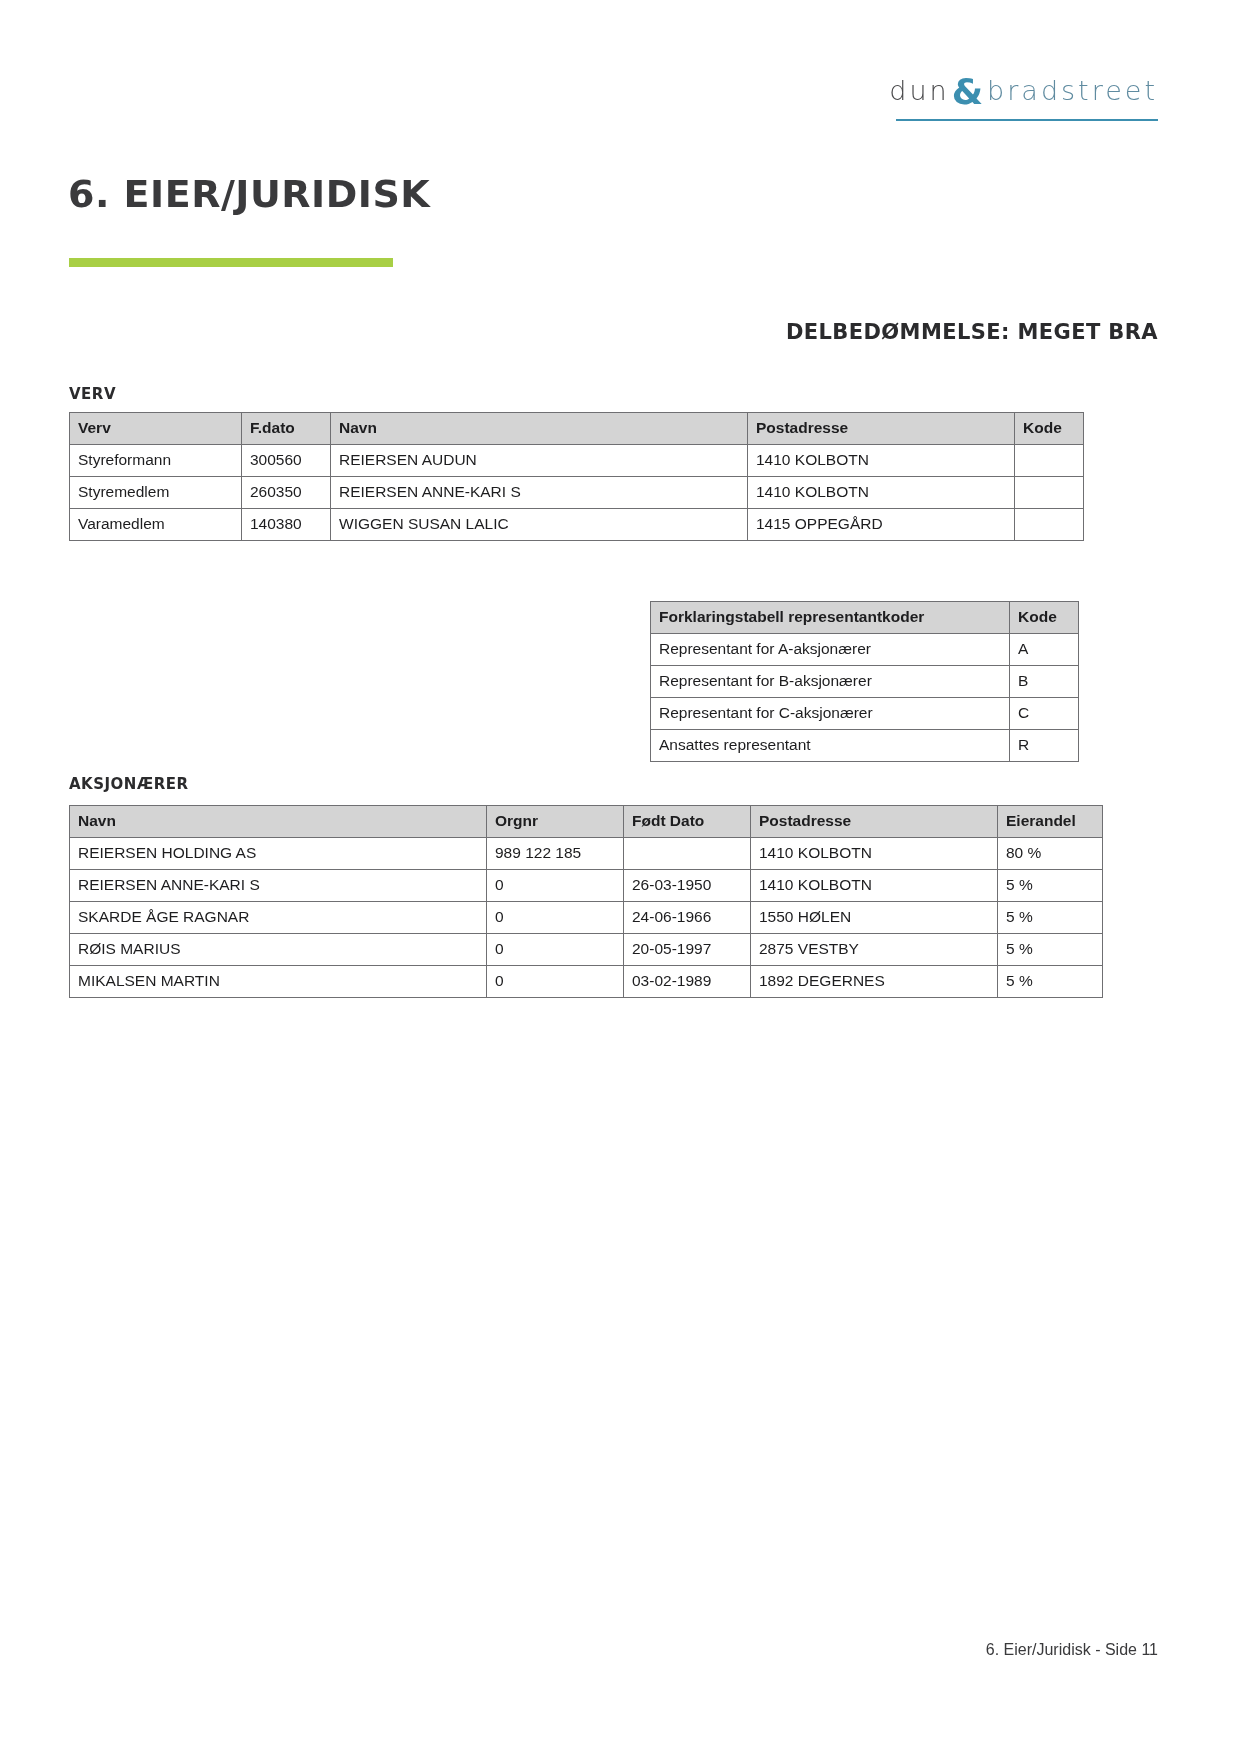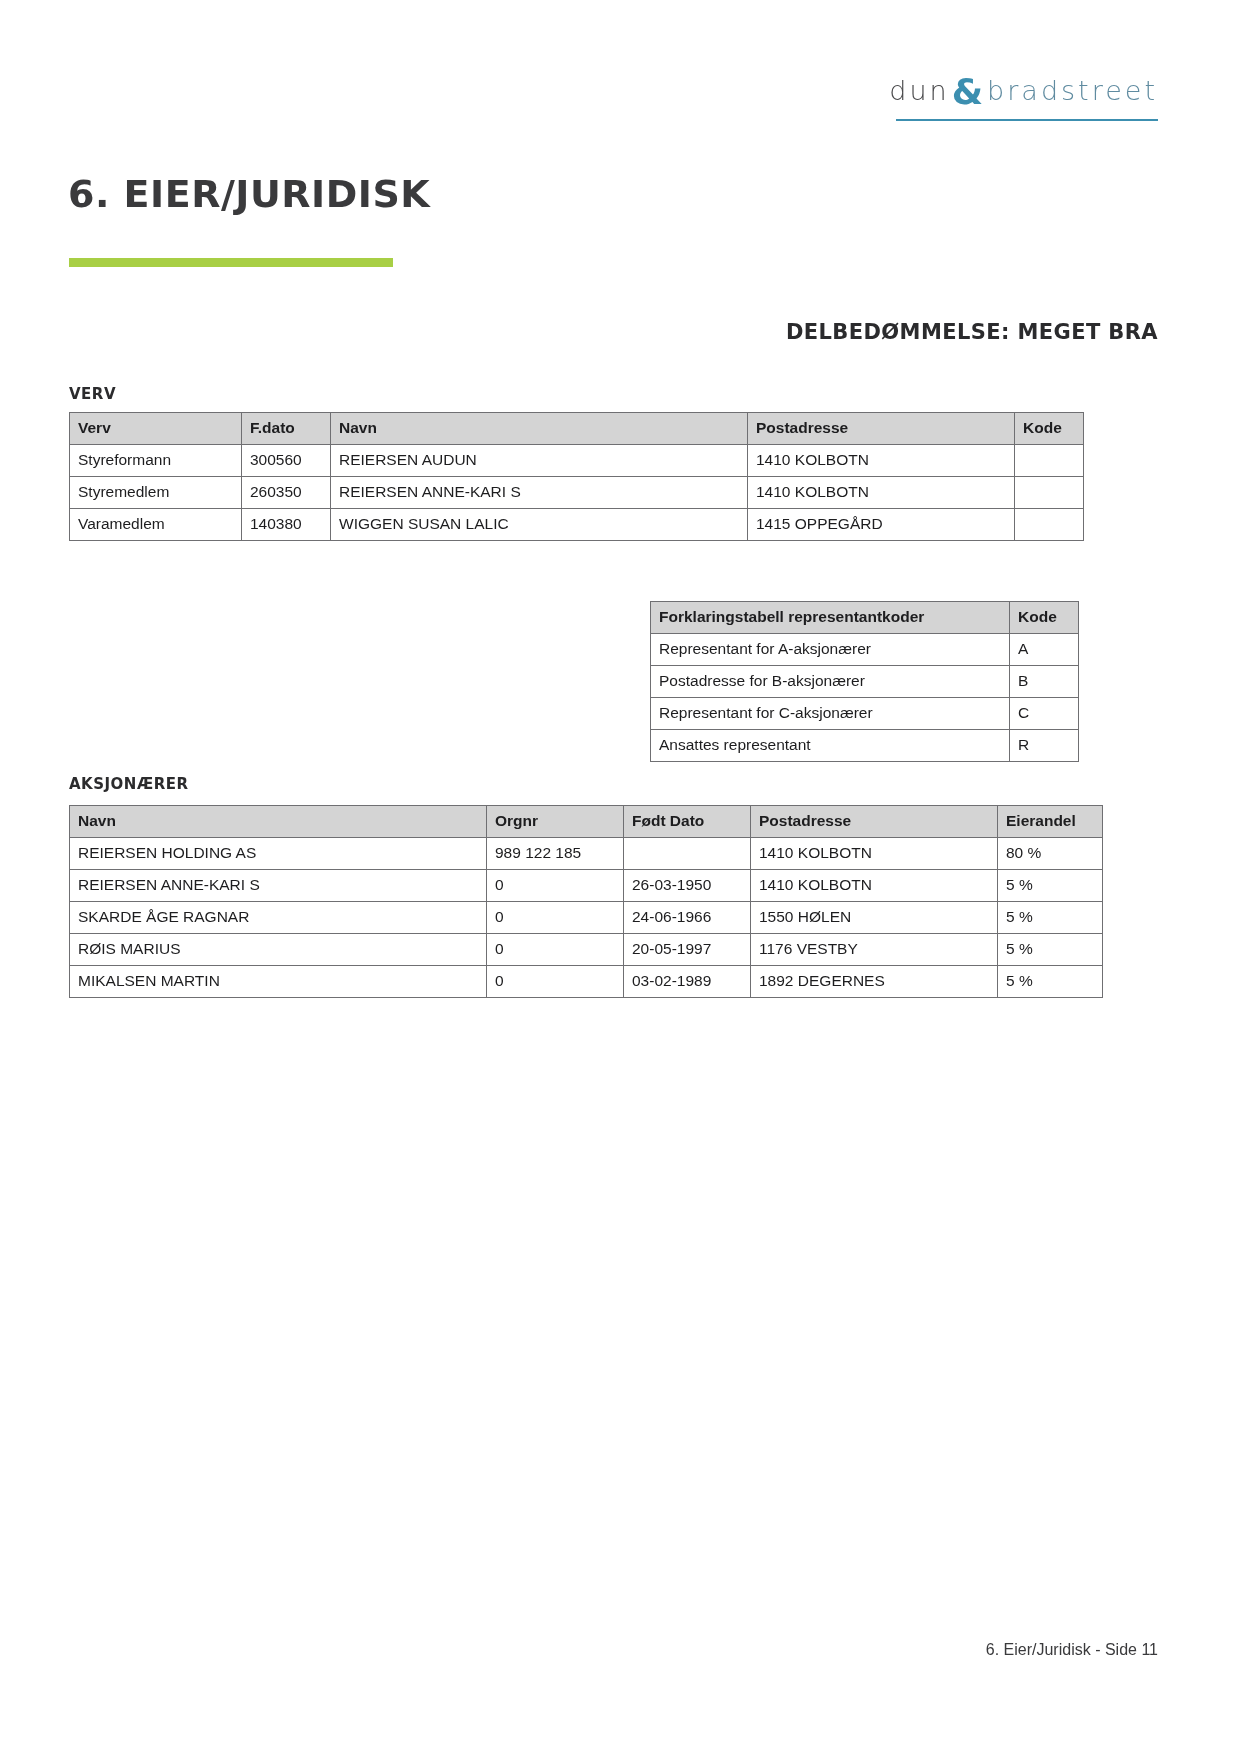--- a/index.html
+++ b/index.html
@@ -215,21 +215,21 @@
         <th>Forklaringstabell representantkoder</th>
         <th>Kode</th>
       </tr>
     </thead>
     <tbody>
       <tr>
         <td>Representant for A-aksjonærer</td>
         <td>A</td>
       </tr>
       <tr>
-        <td>Postadresse for B-aksjonærer</td>
+        <td>Representant for B-aksjonærer</td>
         <td>B</td>
       </tr>
       <tr>
         <td>Representant for C-aksjonærer</td>
         <td>C</td>
       </tr>
       <tr>
         <td>Ansattes representant</td>
         <td>R</td>
       </tr>
@@ -267,21 +267,21 @@
         <td>SKARDE ÅGE RAGNAR</td>
         <td>0</td>
         <td>24-06-1966</td>
         <td>1550 HØLEN</td>
         <td>5 %</td>
       </tr>
       <tr>
         <td>RØIS MARIUS</td>
         <td>0</td>
         <td>20-05-1997</td>
-        <td>1176 VESTBY</td>
+        <td>2875 VESTBY</td>
         <td>5 %</td>
       </tr>
       <tr>
         <td>MIKALSEN MARTIN</td>
         <td>0</td>
         <td>03-02-1989</td>
         <td>1892 DEGERNES</td>
         <td>5 %</td>
       </tr>
     </tbody>

